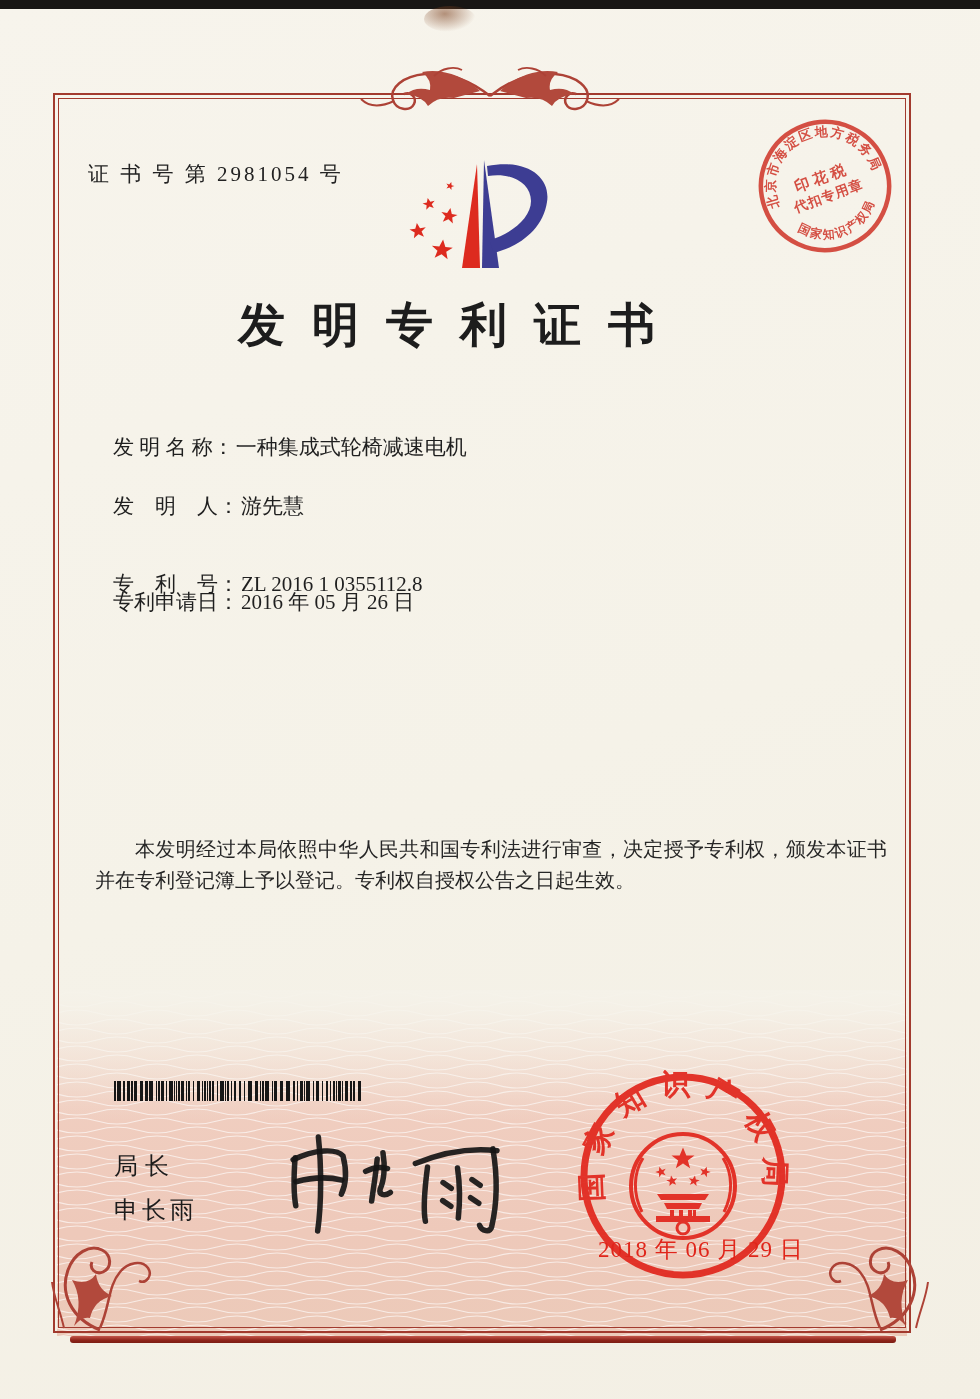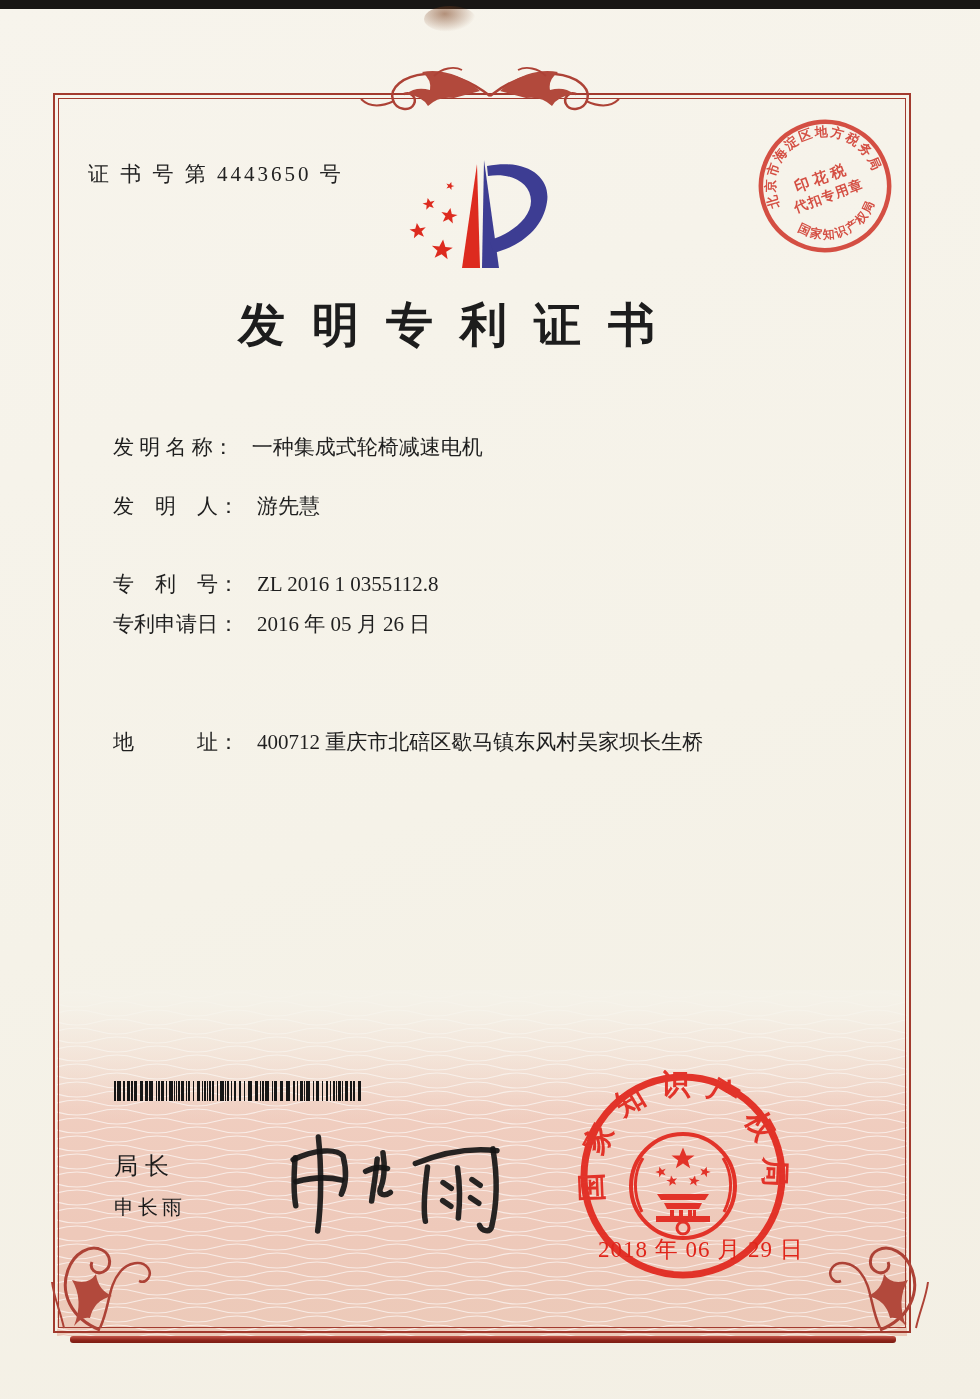--- a/index.html
+++ b/index.html
@@ -29,29 +29,29 @@
   .top-ornament{position:absolute;left:330px;top:60px;z-index:3;}
   .corner-flo{position:absolute;z-index:3;}
   .corner-flo.left{left:50px;top:1222px;}
   .corner-flo.right{left:825px;top:1222px;transform:scaleX(-1);}
   
   .cert-number{position:absolute;left:88px;top:160px;font-size:21px;letter-spacing:3px;color:#222;z-index:3;}
   .logo{position:absolute;left:403px;top:156px;z-index:3;}
   .title{position:absolute;left:-30px;top:294px;width:980px;margin:0;text-align:center;
     font-size:47px;font-weight:700;letter-spacing:27px;color:#1d1d1d;z-index:3;}
   .field-row{position:absolute;left:113px;font-size:21px;color:#1f1f1f;white-space:nowrap;z-index:3;}
-  .field-row .fvalue{margin-left:18px;}
+  .field-row .fvalue{margin-left:2px;}
   .pair2{position:absolute;left:369px;top:0;}
   .paragraphs{position:absolute;left:95px;top:834px;width:792px;z-index:3;
     font-size:20px;line-height:31px;color:#262626;text-align:justify;}
   .paragraphs p{margin:0;text-indent:2em;}
   .barcode{position:absolute;left:114px;top:1081px;width:252px;height:20px;z-index:3;font-size:0;white-space:nowrap;overflow:hidden;}
   .barcode span{display:inline-block;height:20px;background:#161616;vertical-align:top;}
   .signer-title{position:absolute;left:114px;top:1150px;font-size:24px;letter-spacing:7px;color:#1c1c1c;z-index:3;}
-  .signer-name{position:absolute;left:114px;top:1194px;font-size:20px;letter-spacing:4px;color:#1c1c1c;z-index:3;}
+  .signer-name{position:absolute;left:114px;top:1194px;font-size:24px;letter-spacing:4px;color:#1c1c1c;z-index:3;}
   .signature{position:absolute;left:258px;top:1122px;z-index:3;}
   .signature path{stroke:#151515;stroke-width:5.5;fill:none;stroke-linecap:round;stroke-linejoin:round;opacity:.92;}
   .issue-seal{position:absolute;left:577px;top:1070px;z-index:4;opacity:.92;}
   .seal-date{position:absolute;left:598px;top:1234px;font-size:23px;letter-spacing:1px;color:#e0251a;z-index:5;white-space:nowrap;}
   .tax-stamp{position:absolute;left:755px;top:116px;z-index:4;opacity:.88;}
   .footer{position:absolute;left:0;top:1300px;width:960px;text-align:center;font-size:17px;
     letter-spacing:2px;color:#202020;z-index:3;}
   .flo-stroke{stroke:#ad4236;fill:none;}
   .flo-fill{fill:#b2493c;stroke:none;}
 </style>
@@ -133,21 +133,21 @@
     <use href="#half-flo"></use>
     <use href="#half-flo" transform="translate(320,0) scale(-1,1)"></use>
   </svg>
   <svg class="corner-flo left" width="105" height="112" viewBox="0 0 105 112">
     <use href="#corner-vine"></use>
   </svg>
   <svg class="corner-flo right" width="105" height="112" viewBox="0 0 105 112">
     <use href="#corner-vine"></use>
   </svg>
 
-  <div class="cert-number">证 书 号 第 4443650 号</div>
+  <div class="cert-number">证 书 号 第 2981054 号</div>
 
   <svg class="logo" width="152" height="128" viewBox="0 0 152 128">
     <g fill="#dd2b1f">
       <use href="#star5" transform="translate(47,30) scale(0.42) rotate(18)"></use>
       <use href="#star5" transform="translate(26,48) scale(0.62) rotate(-12)"></use>
       <use href="#star5" transform="translate(46,60) scale(0.82) rotate(10)"></use>
       <use href="#star5" transform="translate(15,75) scale(0.82) rotate(-8)"></use>
       <use href="#star5" transform="translate(39,94) scale(1.05) rotate(6)"></use>
       <path d="M 74 8 L 77 112 L 59 112 Z"></path>
     </g>
@@ -179,28 +179,26 @@
 
   <div class="field-row" style="top:433px">
     <span class="flabel">发 明 名 称：</span><span class="fvalue">一种集成式轮椅减速电机</span>
   </div>
   <div class="field-row" style="top:492px">
     <span class="flabel">发　明　人：</span><span class="fvalue">游先慧</span>
   </div>
   <div class="field-row" style="top:570px">
     <span class="flabel">专　利　号：</span><span class="fvalue">ZL 2016 1 0355112.8</span>
   </div>
-  <div class="field-row" style="top:610px">
+  <div class="field-row" style="top:588px">
     <span class="flabel">专利申请日：</span><span class="fvalue">2016 年 05 月 26 日</span>
   </div>
-  <div class="field-row" style="top:728px">
-    <span class="flabel">地　　　址：</span><span class="fvalue">400712 重庆市北碚区歇马镇东风村吴家坝长生桥</span>
-  </div>
 
   <div class="paragraphs">
+    <p>本发明经过本局依照中华人民共和国专利法进行审查，决定授予专利权，颁发本证书并在专利登记簿上予以登记。专利权自授权公告之日起生效。</p>
   </div>
 
   <div class="barcode" id="barcode"><span style="width:2.2px;margin-right:1px"></span><span style="width:3.4px;margin-right:2px"></span><span style="width:2.2px;margin-right:2px"></span><span style="width:3.4px;margin-right:1px"></span><span style="width:2.2px;margin-right:1px"></span><span style="width:2.2px;margin-right:3px"></span><span style="width:3.4px;margin-right:2px"></span><span style="width:3.4px;margin-right:1px"></span><span style="width:3.4px;margin-right:3px"></span><span style="width:1px;margin-right:1px"></span><span style="width:2.2px;margin-right:1px"></span><span style="width:3.4px;margin-right:2px"></span><span style="width:1px;margin-right:2px"></span><span style="width:3.4px;margin-right:1px"></span><span style="width:1px;margin-right:1px"></span><span style="width:1px;margin-right:1px"></span><span style="width:2.2px;margin-right:1px"></span><span style="width:3.4px;margin-right:2px"></span><span style="width:1px;margin-right:1px"></span><span style="width:2.2px;margin-right:3px"></span><span style="width:1px;margin-right:3px"></span><span style="width:2.2px;margin-right:2px"></span><span style="width:1px;margin-right:1px"></span><span style="width:2.2px;margin-right:1px"></span><span style="width:1px;margin-right:1px"></span><span style="width:2.2px;margin-right:1px"></span><span style="width:2.2px;margin-right:3px"></span><span style="width:1px;margin-right:2px"></span><span style="width:3.4px;margin-right:1px"></span><span style="width:1px;margin-right:1px"></span><span style="width:2.2px;margin-right:2px"></span><span style="width:1px;margin-right:2px"></span><span style="width:2.2px;margin-right:3px"></span><span style="width:2.2px;margin-right:3px"></span><span style="width:1px;margin-right:3px"></span><span style="width:3.4px;margin-right:3px"></span><span style="width:3.4px;margin-right:2px"></span><span style="width:1px;margin-right:1px"></span><span style="width:2.2px;margin-right:1px"></span><span style="width:3.4px;margin-right:3px"></span><span style="width:1px;margin-right:1px"></span><span style="width:3.4px;margin-right:3px"></span><span style="width:3.4px;margin-right:3px"></span><span style="width:3.4px;margin-right:3px"></span><span style="width:2.2px;margin-right:2px"></span><span style="width:1px;margin-right:2px"></span><span style="width:3.4px;margin-right:1px"></span><span style="width:1px;margin-right:1px"></span><span style="width:3.4px;margin-right:3px"></span><span style="width:1px;margin-right:2px"></span><span style="width:3.4px;margin-right:3px"></span><span style="width:1px;margin-right:3px"></span><span style="width:2.2px;margin-right:2px"></span><span style="width:1px;margin-right:2px"></span><span style="width:2.2px;margin-right:1px"></span><span style="width:1px;margin-right:1px"></span><span style="width:2.2px;margin-right:1px"></span><span style="width:1px;margin-right:2px"></span><span style="width:3.4px;margin-right:2px"></span><span style="width:2.2px;margin-right:1px"></span><span style="width:2.2px;margin-right:3px"></span><span style="width:2.2px;margin-right:1px"></span></div>
 
   <div class="signer-title">局长</div>
   <div class="signer-name">申长雨</div>
 
   <svg class="signature" width="290" height="118" viewBox="0 0 290 118">
     <g transform="rotate(-2 145 60)">
       <path d="M 38 32 C 36 50 35 66 37 80"></path>

